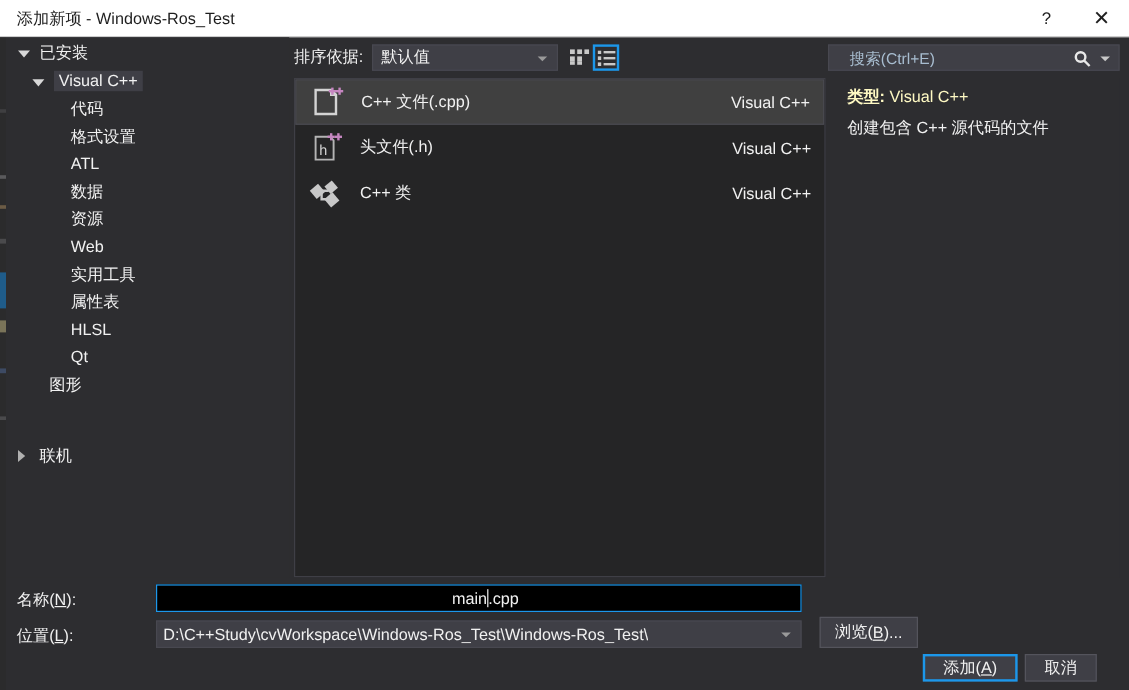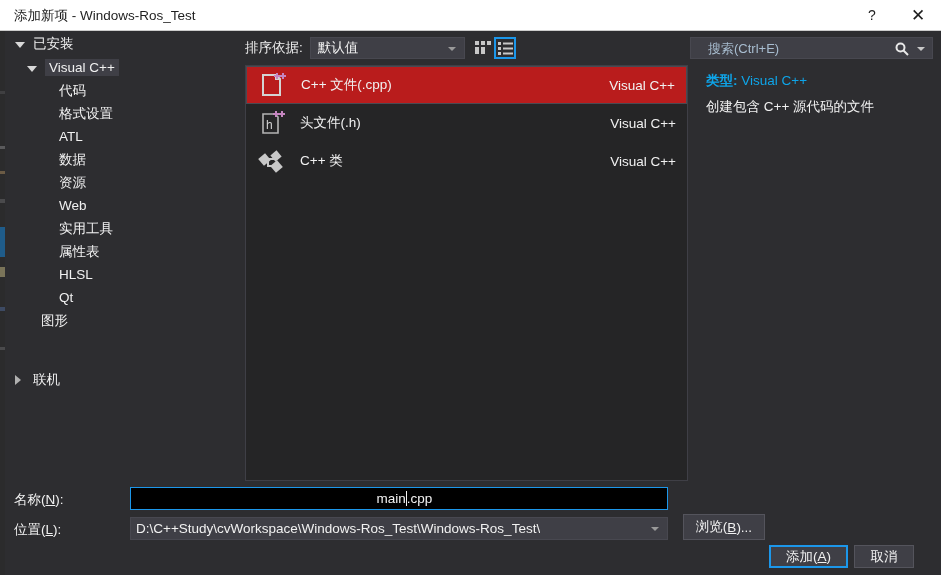--- a/index.html
+++ b/index.html
@@ -110,21 +110,21 @@
 
   #item-list {
     position: absolute; left: 245px; top: 65px; width: 443px; height: 416px;
     background: #252526; border: 1px solid #3f3f46;
     overflow: hidden;
   }
   .item-row {
     position: relative; height: 38px; display: flex; align-items: center;
     padding-left: 10px; cursor: default;
   }
-  .item-row.selected { background: #b91c1c; border: 1px solid #4a4a52; }
+  .item-row.selected { background: #404040; border: 1px solid #4a4a52; }
   .item-icon { width: 30px; height: 30px; flex: none; margin-right: 14px; position: relative; }
   .item-name { font-size: 13.5px; color: #f1f1f1; }
   .item-origin {
     position: absolute; right: 11px; font-size: 13.5px; color: #f1f1f1;
   }
 
   
   #search-box {
     position: absolute; left: 690px; top: 37px; width: 243px; height: 22px;
     background: #3f3f46; border: 1px solid #484850;
@@ -141,21 +141,21 @@
     width: 0; height: 0;
     border-left: 4px solid transparent;
     border-right: 4px solid transparent;
     border-top: 4px solid #c8c8c8;
   }
   #info-panel {
     position: absolute; left: 690px; top: 65px; width: 243px; height: 416px;
     background: #2d2d30;
   }
   #info-type {
-    position: absolute; left: 16px; top: 7px; font-size: 13.5px; color: #0ea5e9;
+    position: absolute; left: 16px; top: 7px; font-size: 13.5px; color: #fef9c3;
     white-space: nowrap;
   }
   #info-type b { font-weight: bold; }
   #info-desc {
     position: absolute; left: 16px; top: 33px; width: 218px;
     font-size: 13.5px; color: #f1f1f1; line-height: 18px;
   }
 
   
   .form-label {

